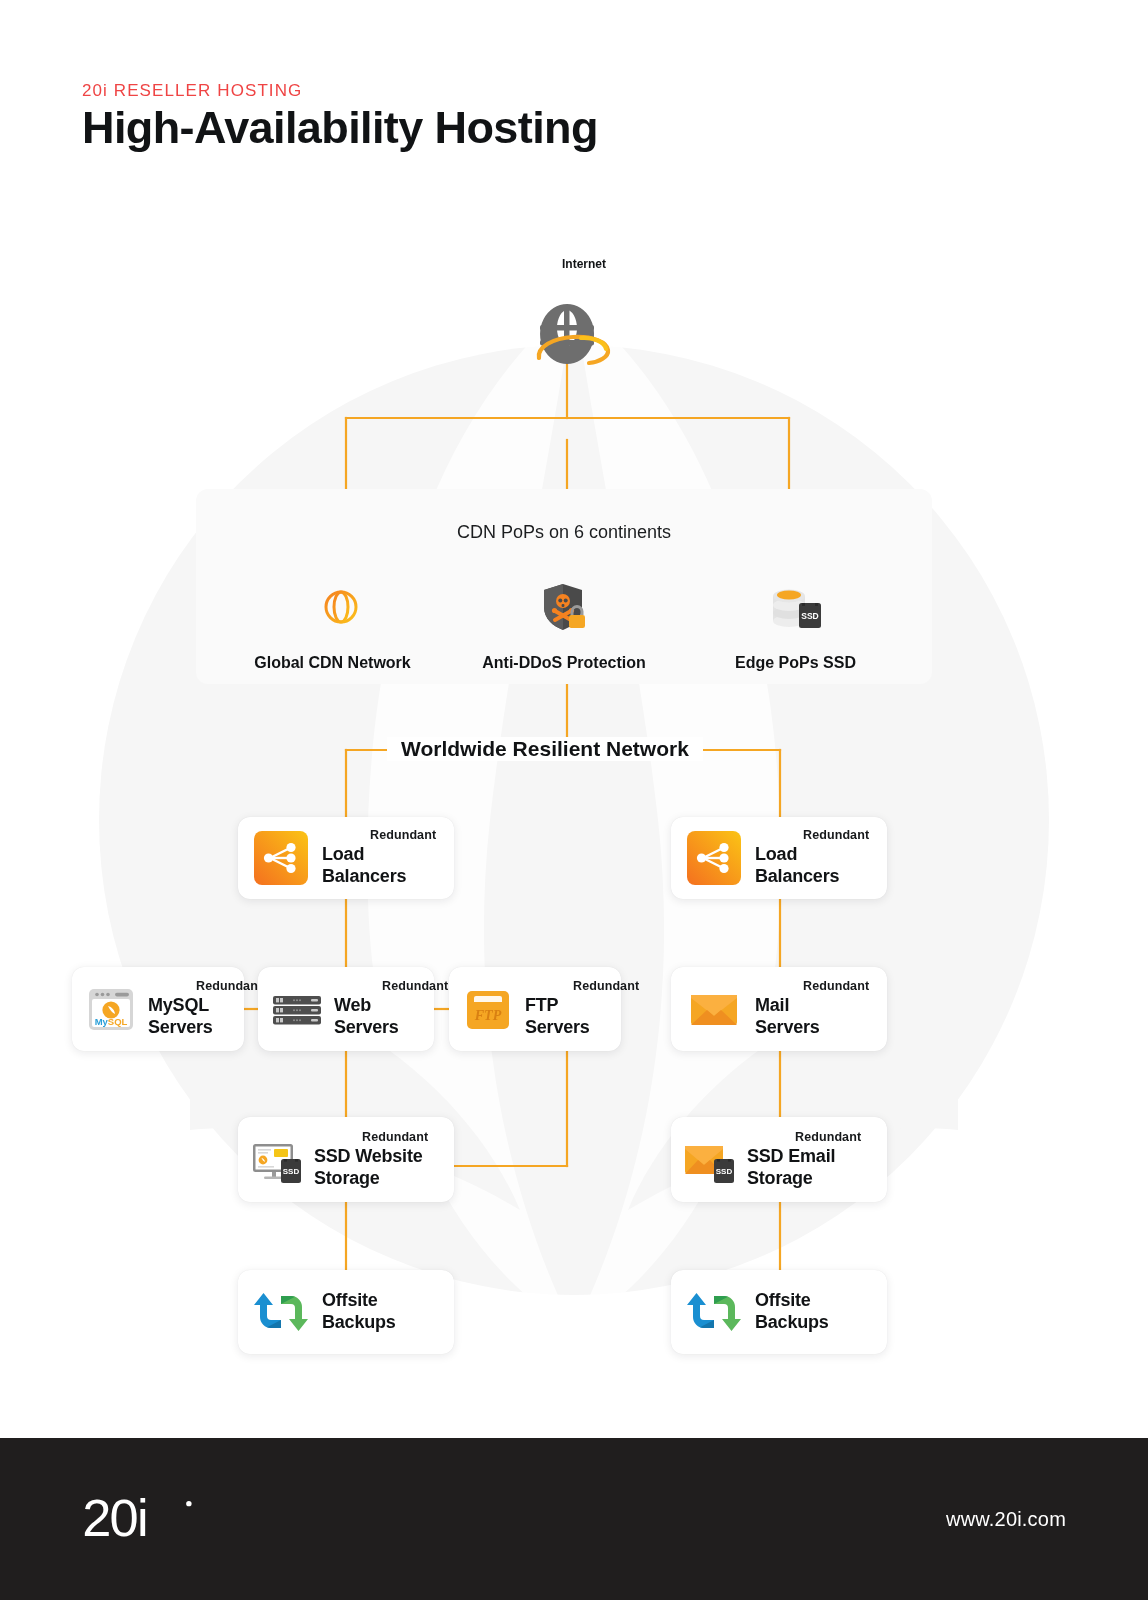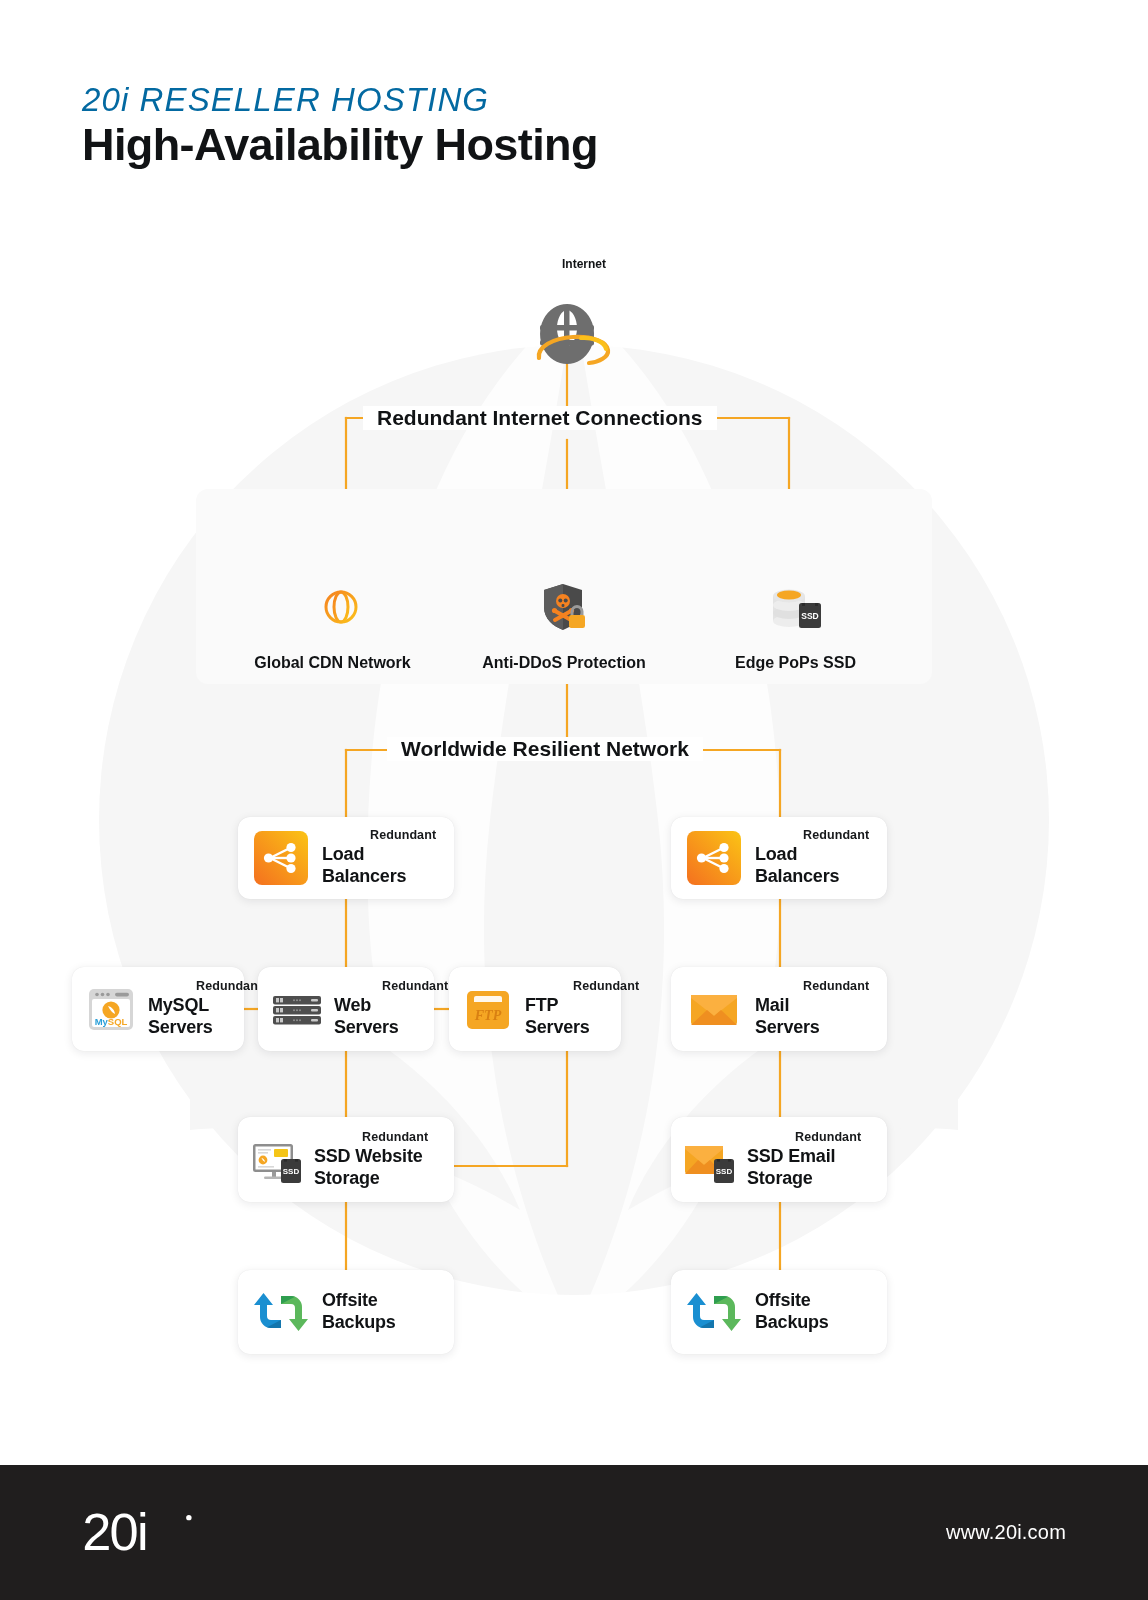--- a/index.html
+++ b/index.html
@@ -11,22 +11,22 @@
     overflow: hidden;
     color: #18191b;
   }
 
   
   .bg-layer { position: absolute; inset: 0; overflow: hidden; z-index: 0; pointer-events: none; }
 
   
   .header { position: absolute; left: 82px; top: 82px; z-index: 5; }
   .eyebrow {
-    font-size: 33px; letter-spacing: 1.1px; color: #0369a1;
-    font-weight: 400; line-height: 1.1; font-style: italic;
+    font-size: 17px; letter-spacing: 1.1px; color: #ef4444;
+    font-weight: 400; line-height: 1.1;
   }
   .maintitle {
     font-size: 45px; font-weight: 700; letter-spacing: -0.6px;
     color: #111315; line-height: 1.15; margin-top: 1px;
   }
 
   
   .diagram { position: absolute; inset: 0; z-index: 2; }
   .svg-lines { position: absolute; left: 0; top: 0; width: 1148px; height: 1600px; z-index: 1; }
 
@@ -80,21 +80,21 @@
     display: block; margin-bottom: 1px; margin-left: 48px;
   }
   .card .title {
     font-size: 18px; font-weight: 700; color: #111315; display: block;
     white-space: pre-line; letter-spacing: -.2px;
   }
   .card.nokicker .title { line-height: 1.22; }
 
   
   .footer {
-    position: absolute; left: 0; bottom: 0; width: 1148px; height: 135px;
+    position: absolute; left: 0; bottom: 0; width: 1148px; height: 162px;
     background: #201e1e; z-index: 6;
     display: flex; align-items: center; justify-content: space-between;
     padding: 0 82px;
   }
   .logo-20i { display: flex; align-items: flex-start; }
   .footer-url { color: #ffffff; font-size: 20px; font-weight: 400; letter-spacing: .2px; }
 </style>
 </head>
 <body>
 
@@ -157,23 +157,23 @@
         <path d="M48 6 a27 30 0 1 0 0.1 0 Z M48 12 c5 0 10 8 10 18 s-5 18-10 18 -10-8-10-18 5-18 10-18 Z"></path>
         <rect x="21" y="27" width="54" height="5.5" rx="2"></rect>
         <rect x="21" y="42" width="54" height="5.5" rx="2"></rect>
         <rect x="45" y="7" width="5.5" height="58" rx="2"></rect>
       </g>
       <path d="M20 60 C 18 49 34 40 54 39 C 74 38 88 44 89 52 C 90 59 80 64 70 65" fill="none" stroke="#f5a623" stroke-width="4.2" stroke-linecap="round"></path>
       <path d="M62 40 C 74 39 86 44 87 51" fill="none" stroke="#fbc01a" stroke-width="4.2" stroke-linecap="round"></path>
     </svg>
   </div>
 
-  <div class="band-title" id="band-ric">Redundant Internet Connections</div>
 
   <div class="cdn-panel">
+    <div class="cdn-heading">CDN PoPs on 6 continents</div>
     <div class="cdn-items">
 
       <div class="cdn-item">
         <span class="ic">
           <svg viewBox="0 0 58 52" width="58" height="52">
             <defs>
                 <linearGradient id="gcdn" x1="0" y1="0" x2="1" y2="1">
               <stop offset="0" stop-color="#f58220"></stop>
                   <stop offset="1" stop-color="#fbc01a"></stop>
             </linearGradient>

